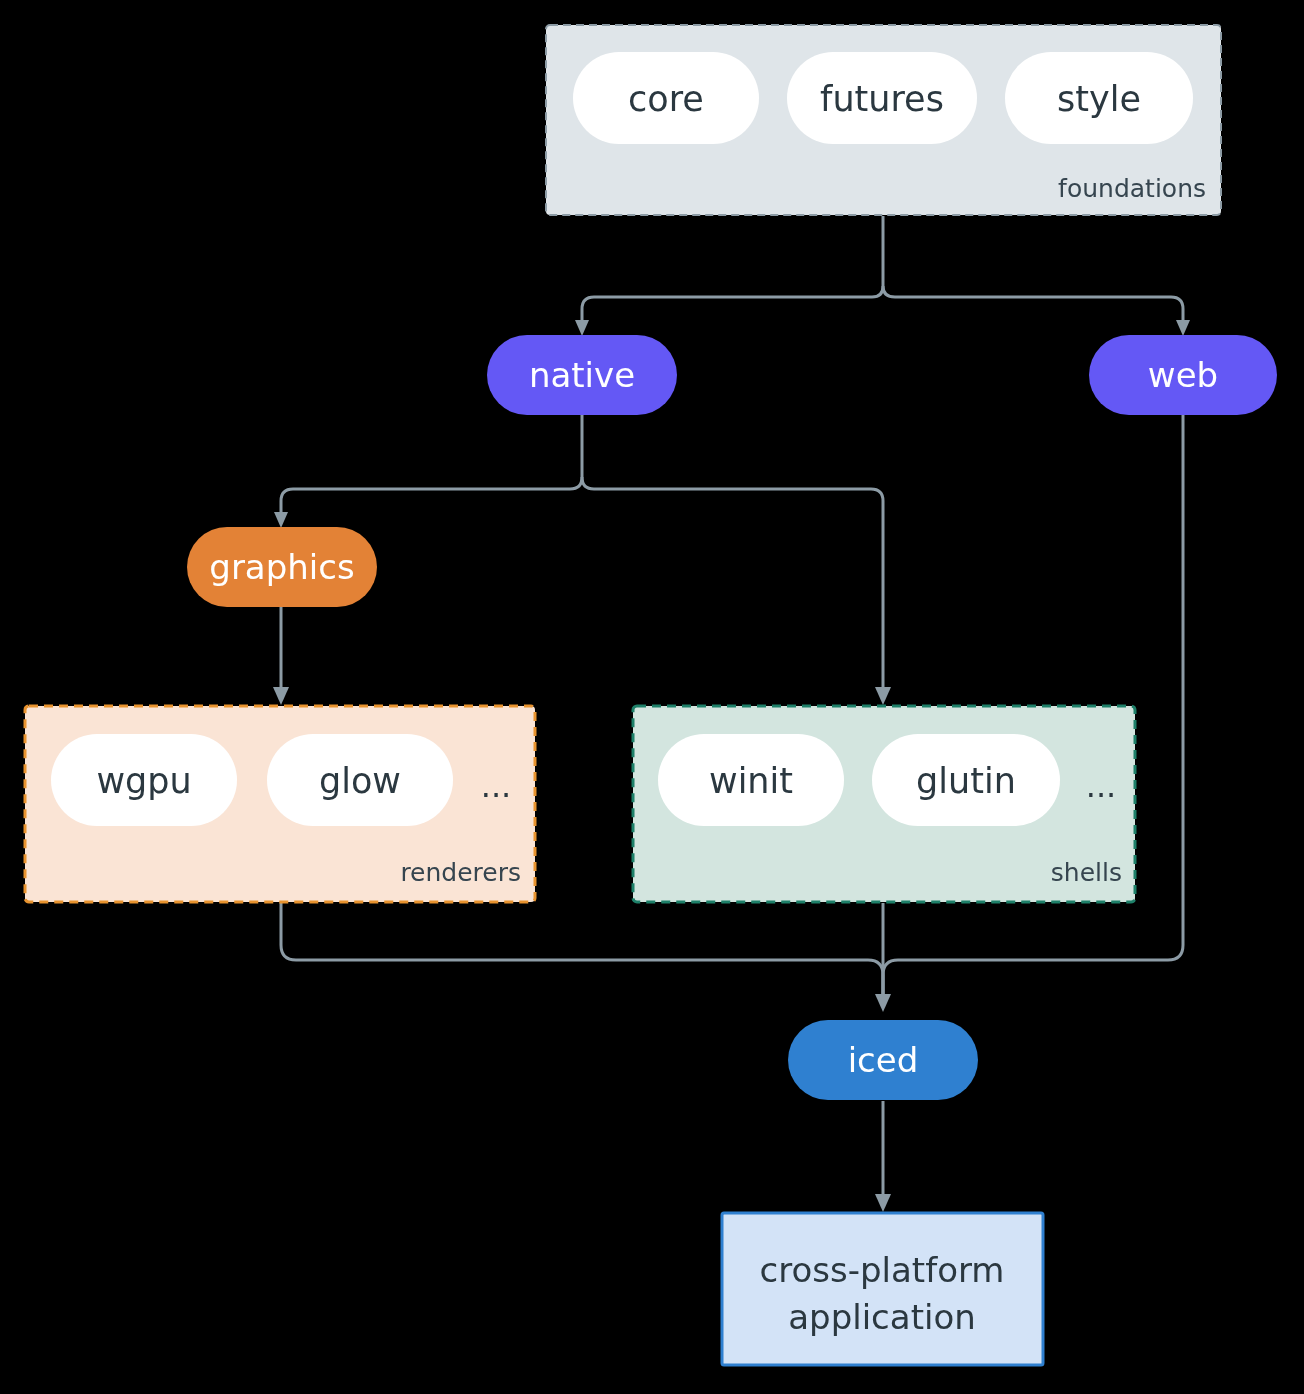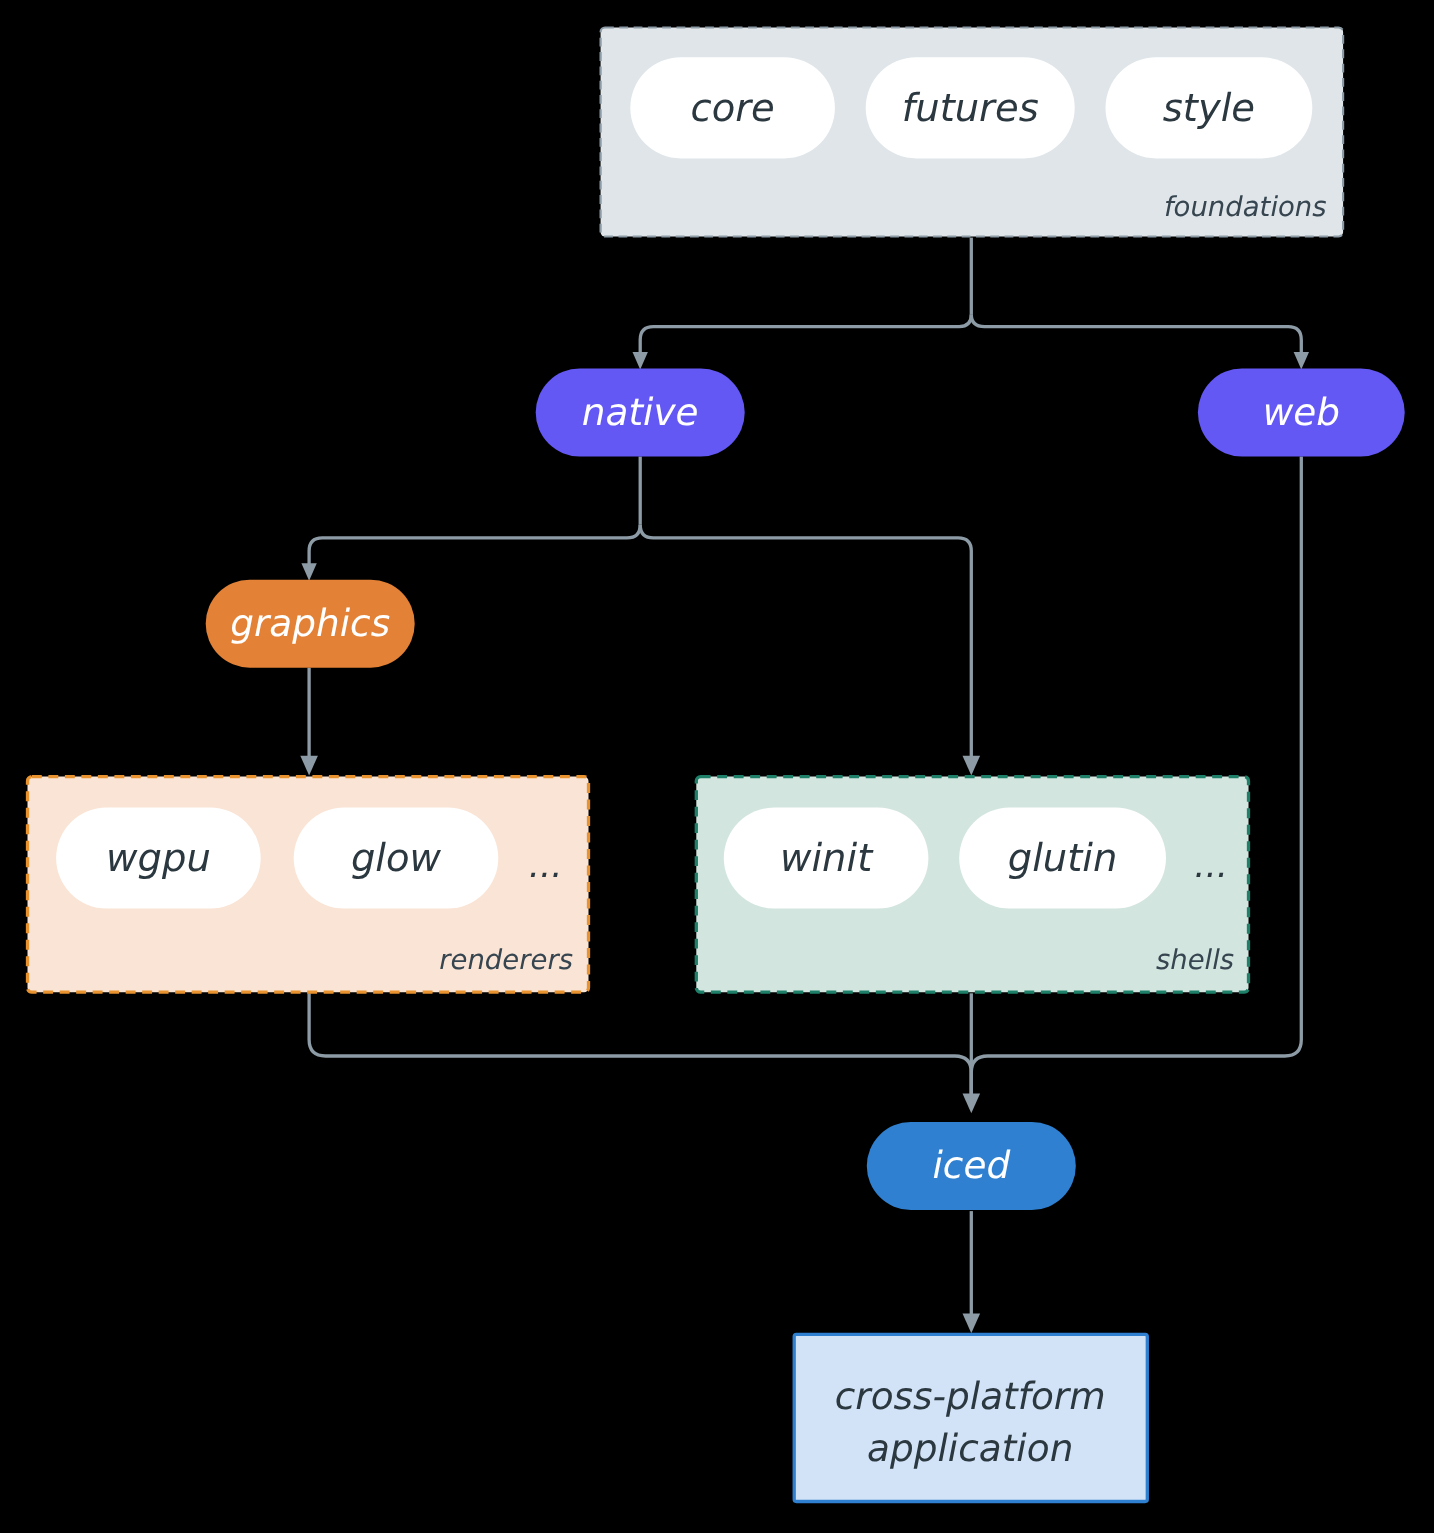--- a/index.html
+++ b/index.html
@@ -7,21 +7,20 @@
     padding: 0;
     background: #000000;
   }
   #stage {
     position: relative;
     width: 1304px;
     height: 1394px;
     background: #000000;
     overflow: hidden;
     font-family: "DejaVu Sans", "Liberation Sans", sans-serif;
-    font-style: italic;
   }
   svg.diagram {
     position: absolute;
     left: 0;
     top: 0;
     width: 1304px;
     height: 1394px;
     display: block;
   }
   .node-label {

